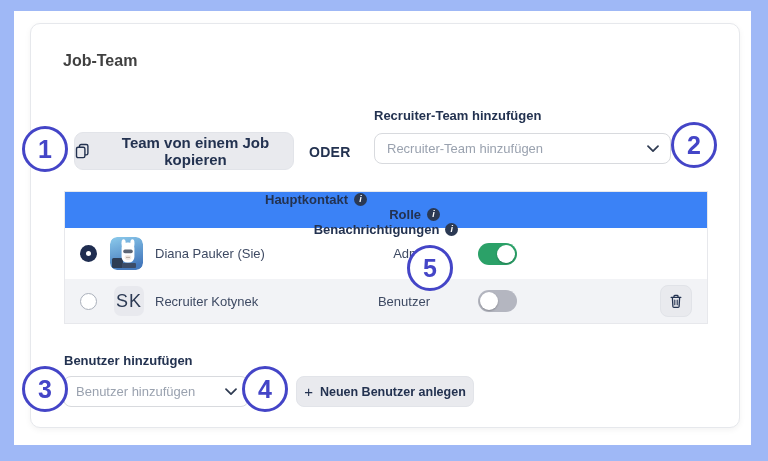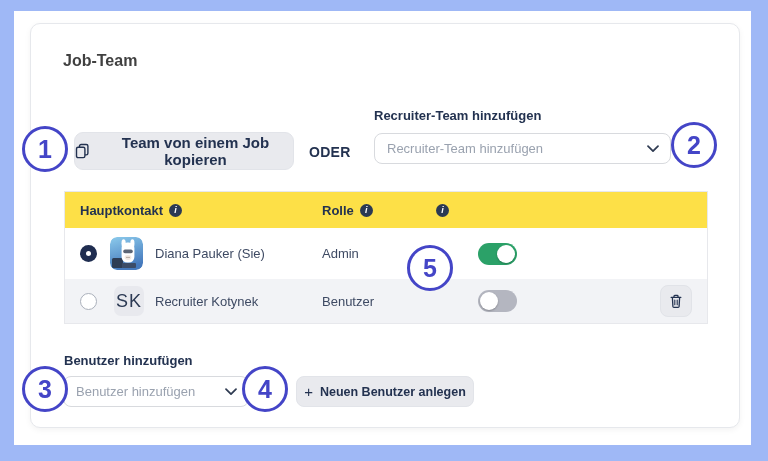--- a/index.html
+++ b/index.html
@@ -24,27 +24,27 @@
   .rec-label   { position:absolute; left:343px; top:84px; }
   .select { position:absolute; height:31px; background:#fff; border:1px solid #d8dade; border-radius:8px;
             display:flex; align-items:center; padding:0 30px 0 12px; cursor:pointer; }
   .select .ph { font-size:13px; color:#9aa2af; }
   .select svg { position:absolute; right:11px; top:50%; margin-top:-4px; }
   .rec-select  { left:343px; top:109px; width:297px; }
   .user-select { left:32px;  top:352px; width:186px; }
 
   
   .team-table { position:absolute; left:33px; top:167px; width:644px; border:1px solid #e7e8ec; background:#fff; }
-  .t-head { display:flex; align-items:center; height:36px; background:#fde047; padding:0 15px;
-            font-size:13px; font-weight:700; color:#233250; }
+  .t-head { display:flex; align-items:center; height:36px; background:#3b82f6; padding:0 15px;
+            font-size:13px; font-weight:700; color:#233250;flex-direction:column; }
   .t-row  { display:flex; align-items:center; padding:0 15px; font-size:13px; color:#3e4a63; }
   .t-row.first  { height:51px; background:#ffffff; }
   .t-row.second { height:44px; background:#f2f3f6; }
   .col1 { width:242px; display:flex; align-items:center; }
-  .col2 { width:108px;  display:flex; align-items:center; }
+  .col2 { width:108px;  display:flex; align-items:center;justify-content:flex-end; }
   .col3 { flex:1; display:flex; align-items:center; }
 
   .info-ic { display:inline-flex; align-items:center; justify-content:center; width:13px; height:13px;
              margin-left:6px; border-radius:50%; background:#2b3953; color:#fff;
              font-size:9px; font-weight:700; font-style:italic; line-height:1; }
 
   .radio { width:17px; height:17px; border-radius:50%; flex:none; }
   .radio.on  { background:#1f2d50; position:relative; }
   .radio.on::after { content:""; position:absolute; left:6px; top:6px; width:5px; height:5px; border-radius:50%; background:#fff; }
   .radio.off { background:#fff; border:1.5px solid #aab0bb; }
@@ -111,20 +111,21 @@
         <div class="t-head">
           <div class="col1">
             <span>Hauptkontakt</span>
             <span class="info-ic">i</span>
           </div>
           <div class="col2">
             <span>Rolle</span>
             <span class="info-ic">i</span>
           </div>
           <div class="col3">
+            <span>Benachrichtigungen</span>
             <span class="info-ic">i</span>
           </div>
         </div>
 
         <div class="t-row first">
           <div class="col1">
             <span class="radio on"></span>
             <span class="avatar-img">
               <svg width="33" height="33" viewBox="0 0 33 33">
                 <defs>

